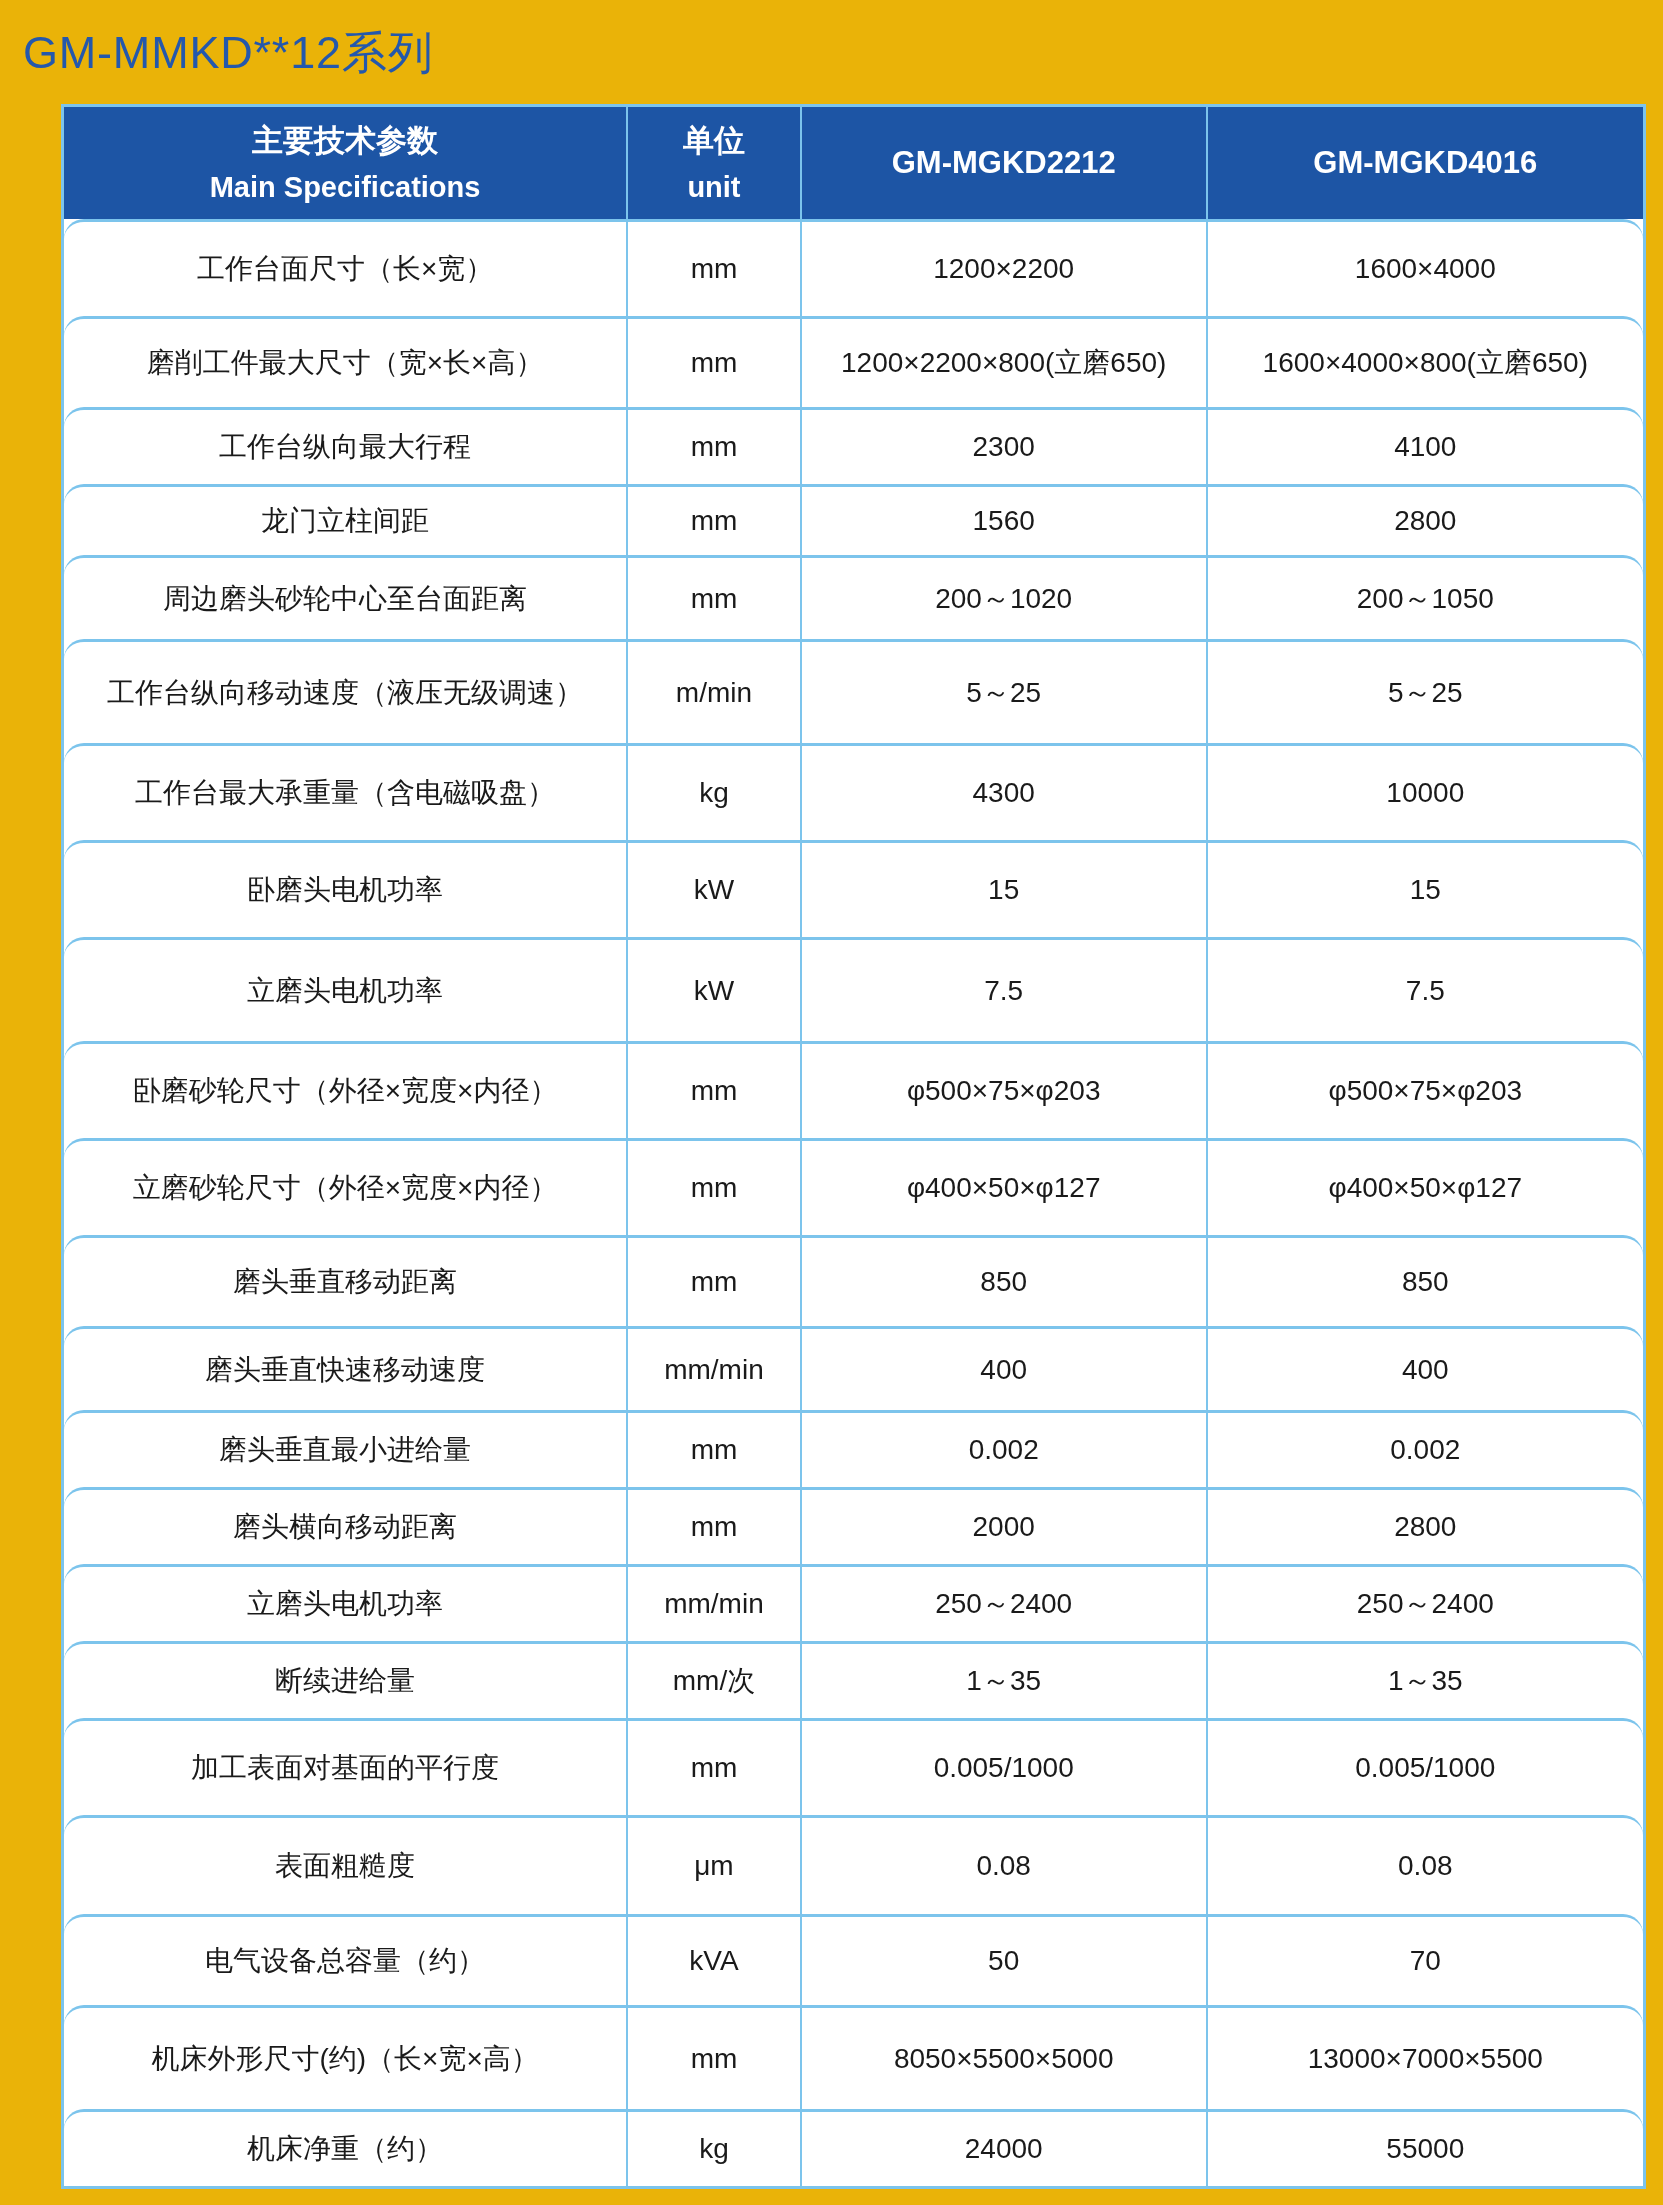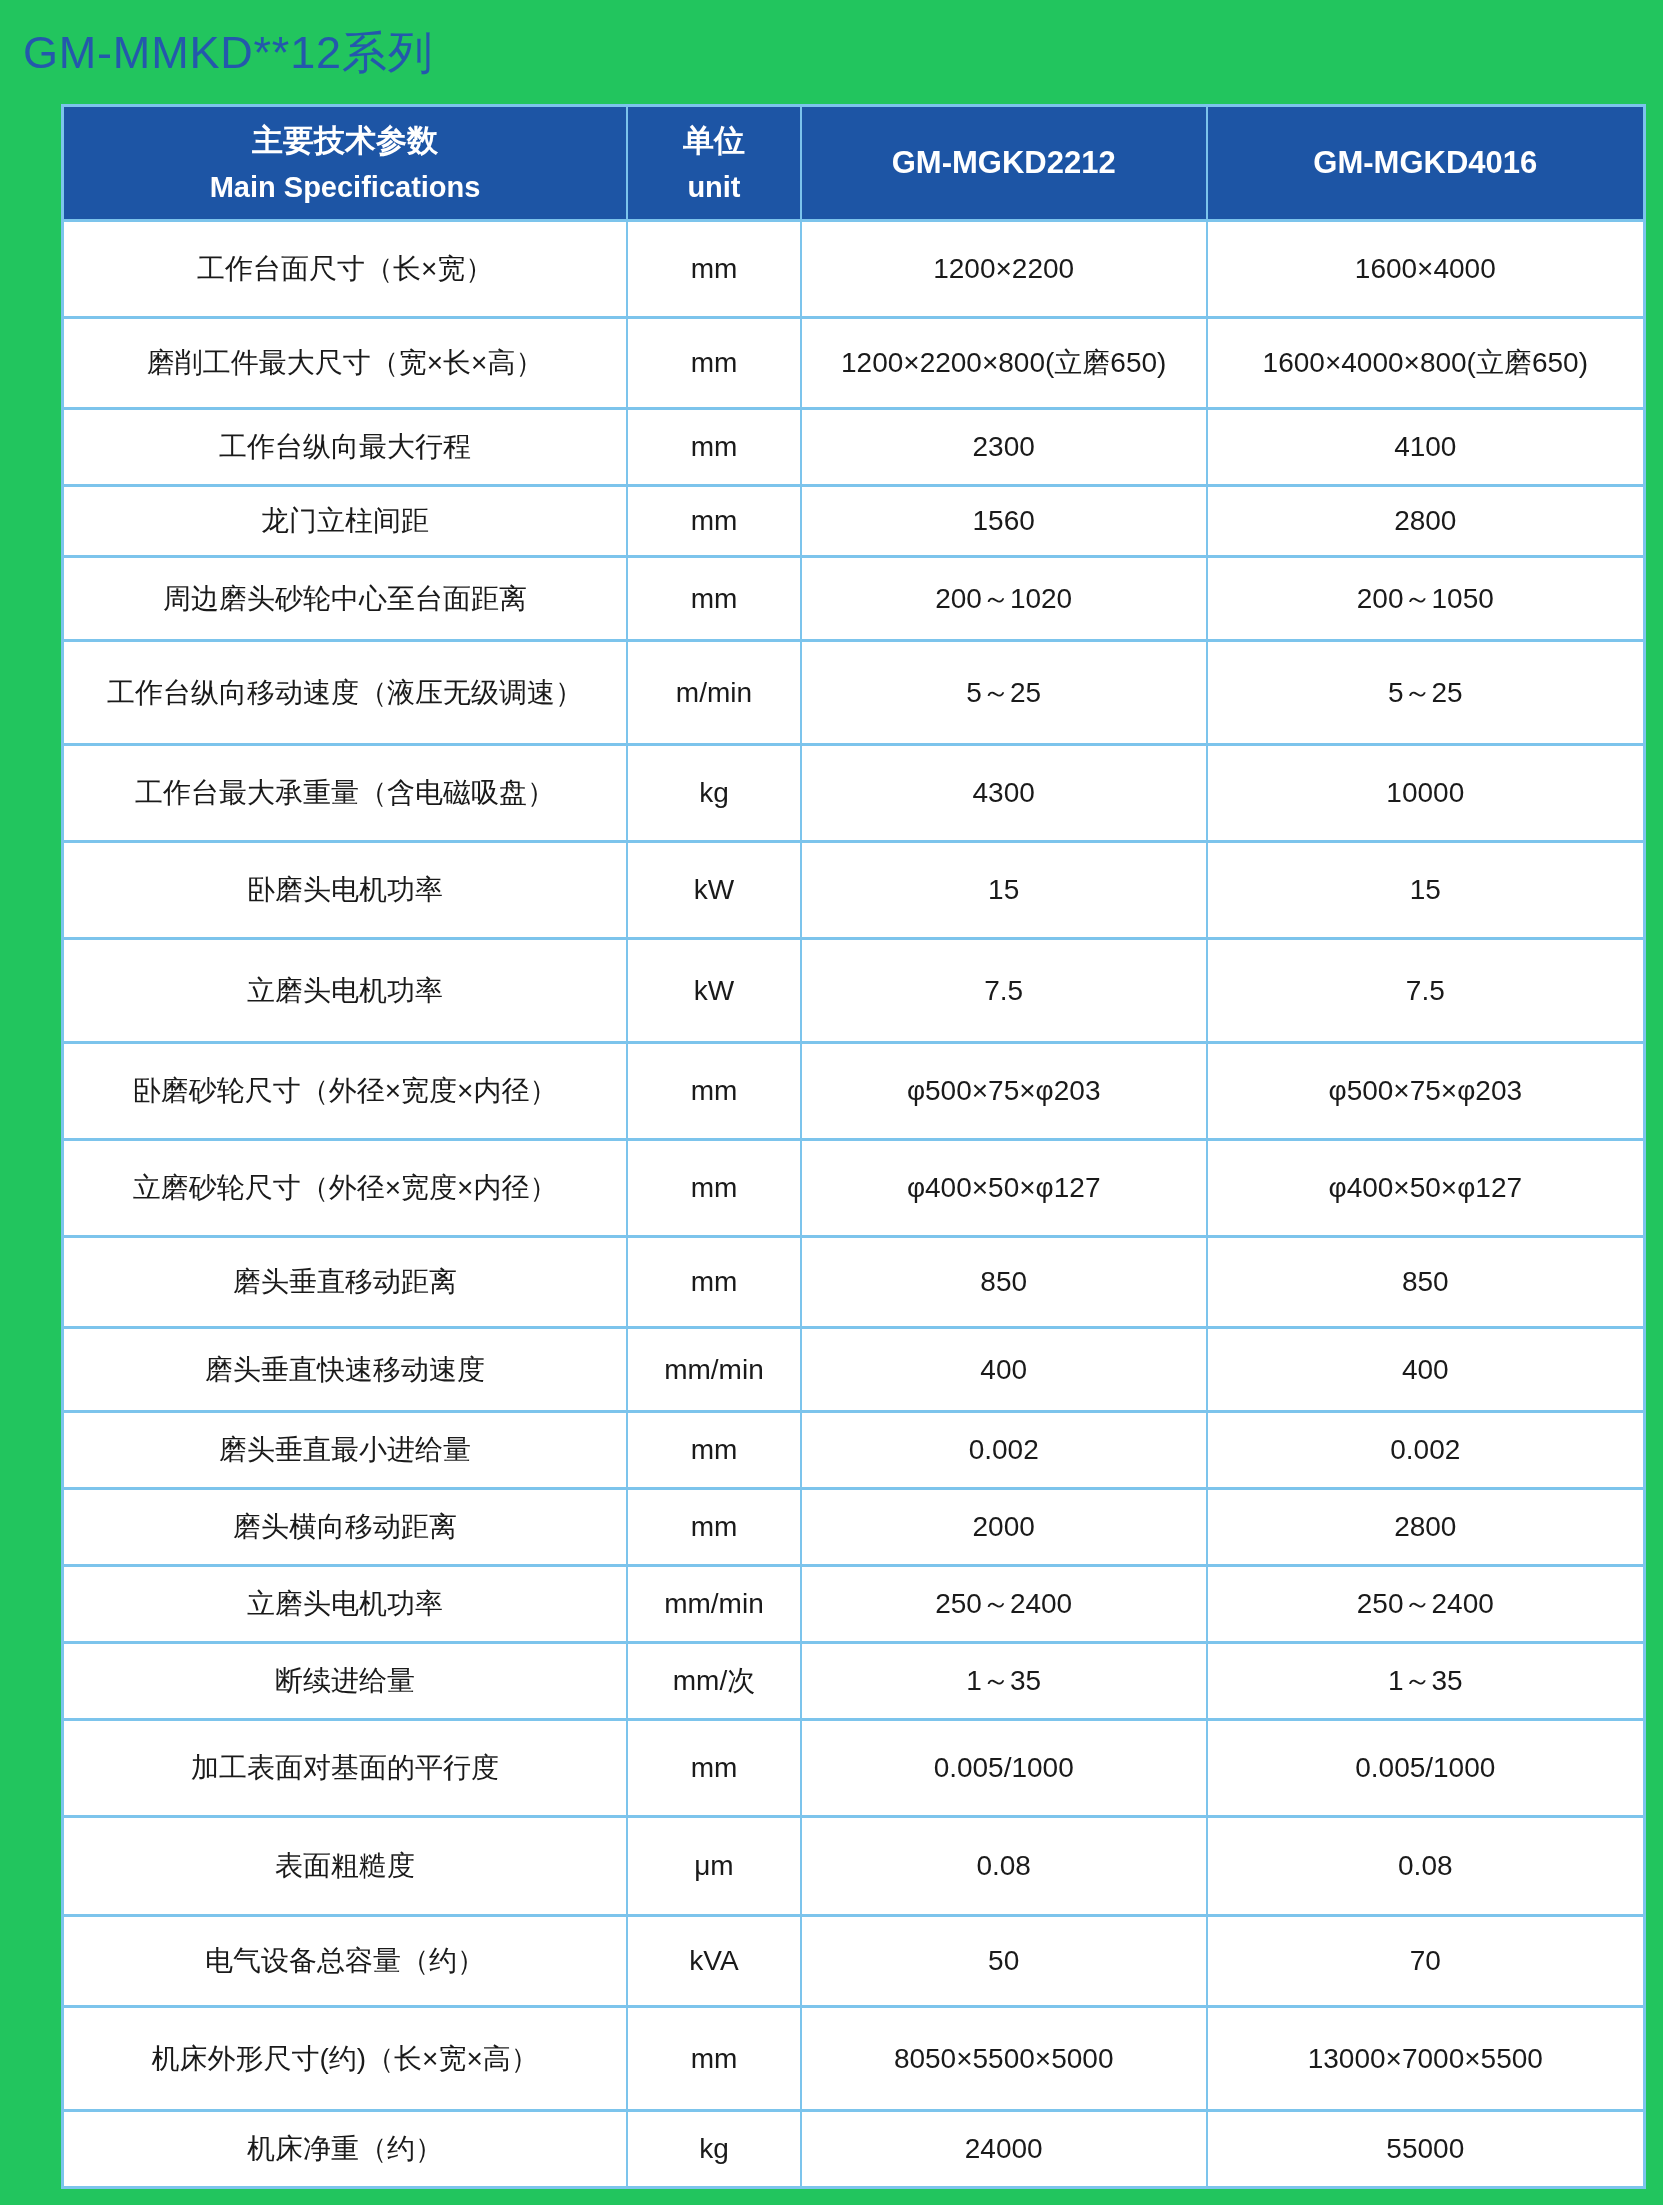--- a/index.html
+++ b/index.html
@@ -1,19 +1,19 @@
 <!DOCTYPE html>
 <html style="font-size:12.3px"><head>
 <meta charset="utf-8">
 <style>
   html,body{margin:0;padding:0;background:#ffffff;}
   .page{
     position:relative;
     width:1663px;height:2205px;
-    background:#22c55e;
+    background:#eab308;
     font-family:"Liberation Sans","DejaVu Sans",sans-serif;
     overflow:hidden;
     text-decoration:underline;
   }
   .doc-title{
     position:absolute;left:23px;top:28px;
     font-size:45px;line-height:1.1;
     color:#2458ac;
     letter-spacing:0.8px;
   }
@@ -22,21 +22,21 @@
     width:1585px;
     box-sizing:border-box;
     border:3.1px solid #7cc4ec;
     background:#ffffff;
     margin-left:19px;
   }
   .row{
     display:grid;
     grid-template-columns:35.6% 11% 25.7% 27.7%;
   }
-  .tbody .row{border-top:3.1px solid #7cc4ec;}
+  .tbody .row{border-top:3.1px solid #7cc4ec;border-radius:20px;}
   .cell{
     display:flex;flex-direction:column;
     align-items:center;justify-content:center;
     text-align:center;
     box-sizing:border-box;
     color:#1a1a1a;
     font-size:28px;
     padding:4.6px 7.7px;
     overflow:hidden;
   }

